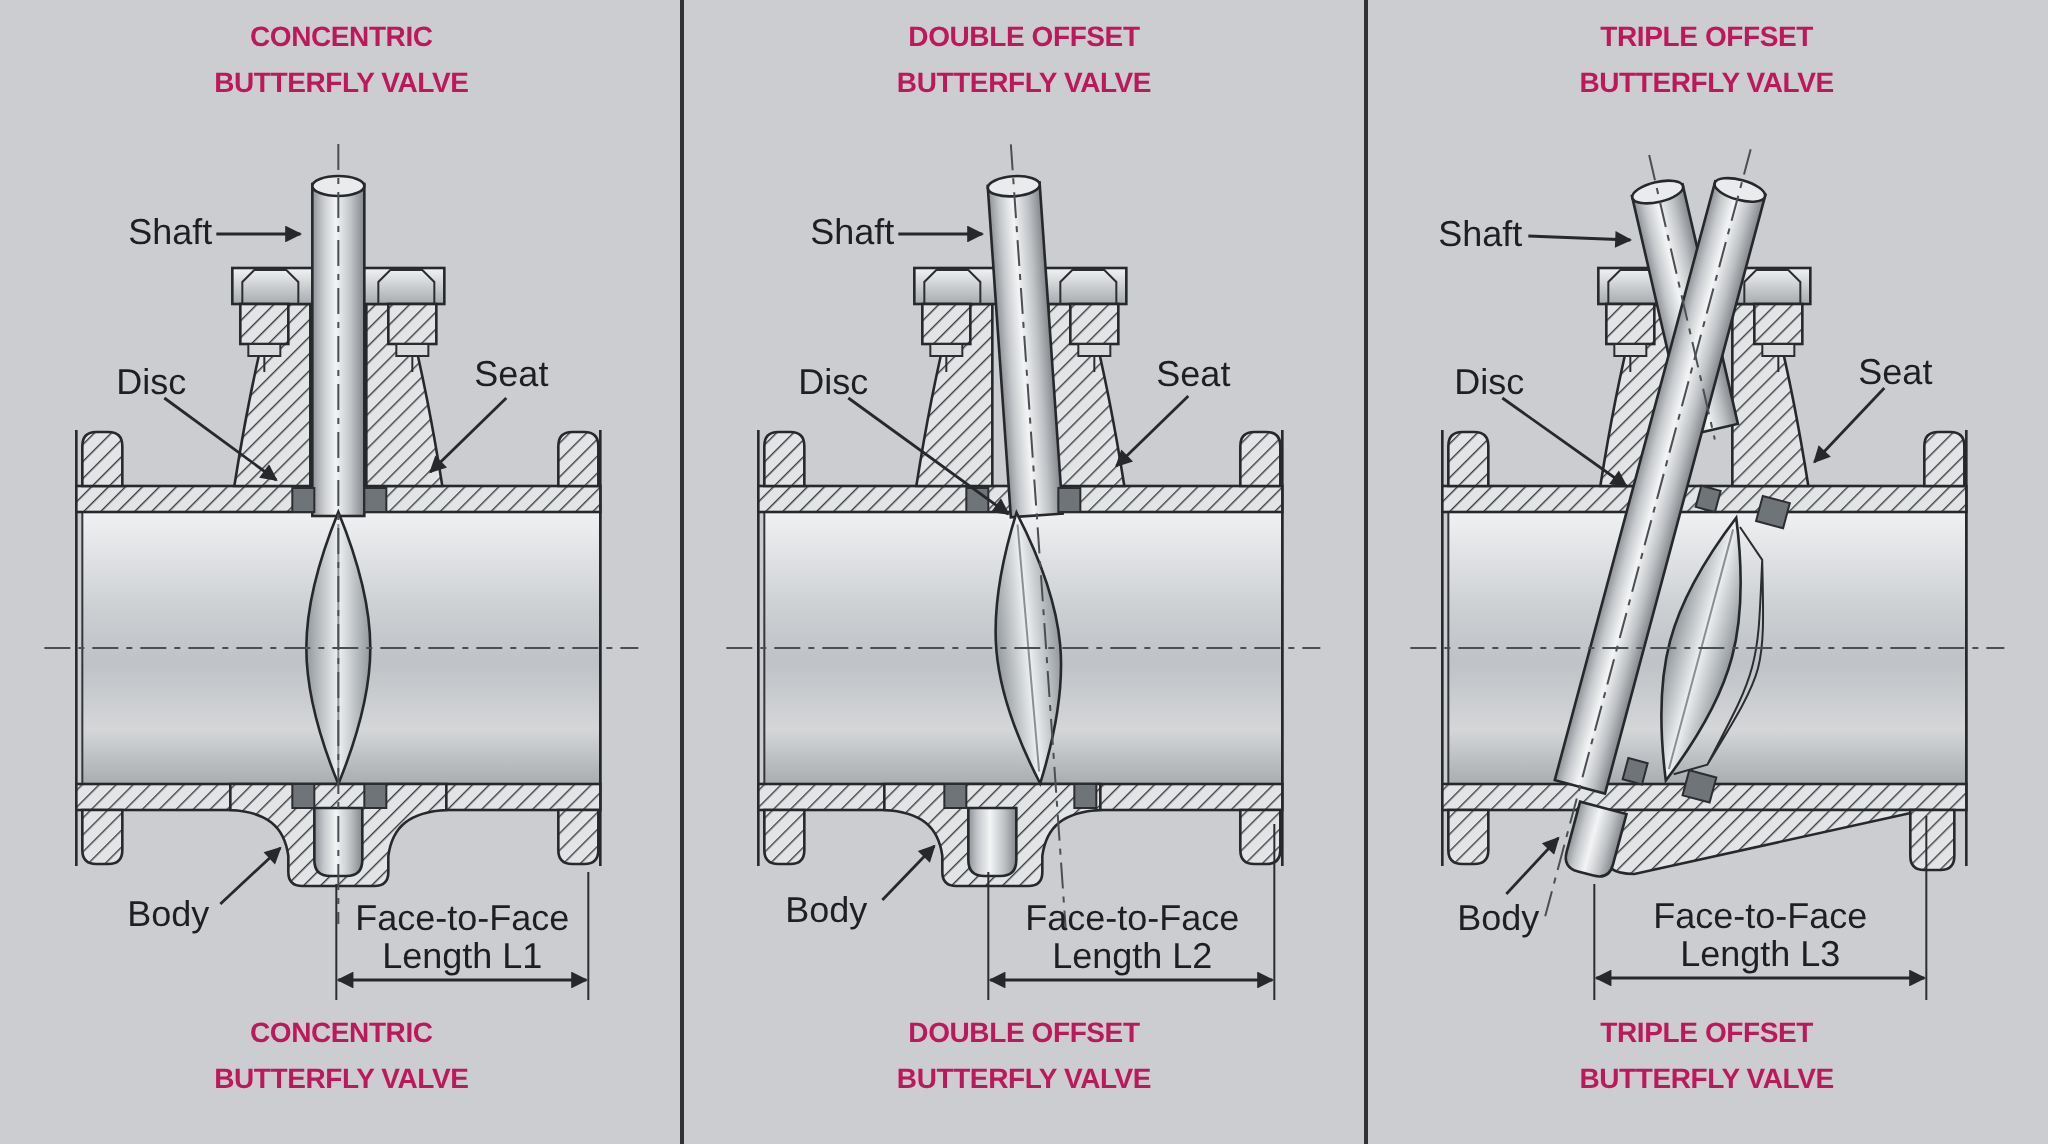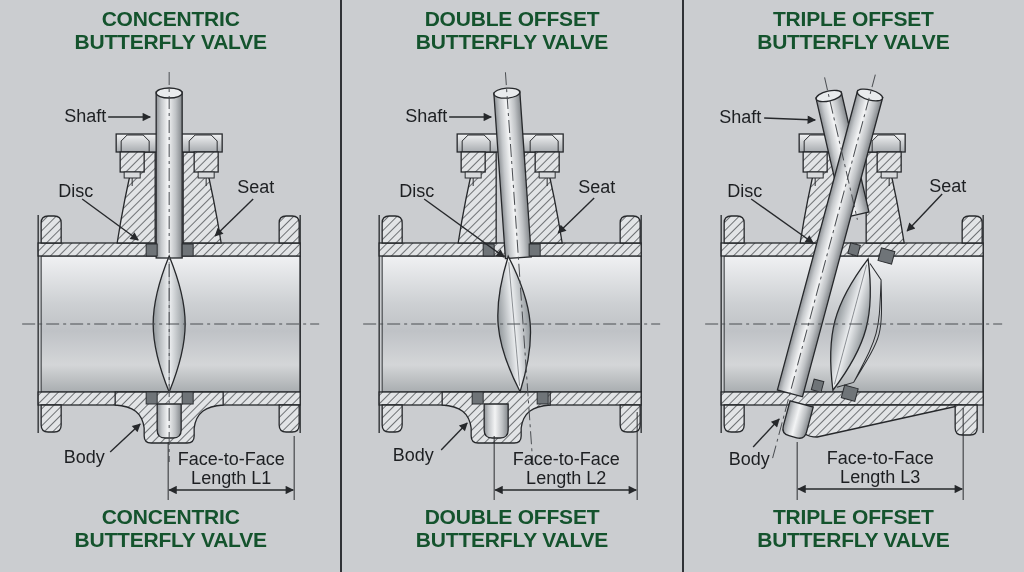--- a/index.html
+++ b/index.html
@@ -1,21 +1,21 @@
 <!DOCTYPE html>
 <html><head>
 <meta charset="utf-8">
 <style>
   html,body{margin:0;padding:0;background:#9aa0a6;}
   .stage{position:relative;width:1024px;height:572px;background:#cbcdd0;overflow:hidden;
          font-family:"Liberation Sans",sans-serif;display:flex;}
   .panel{position:relative;flex:1 1 0;height:572px;}
   .divider{position:absolute;top:0;width:2px;height:572px;background:#303236;z-index:5;}
-  .title{position:absolute;left:0;right:0;text-align:center;font-weight:bold;font-size:21px;
-         line-height:23px;color:#14532d;letter-spacing:-0.2px;z-index:4;}
+  .title{position:absolute;left:0;right:0;text-align:center;font-weight:bold;font-size:14px;
+         line-height:23px;color:#be185d;letter-spacing:-0.2px;z-index:4;}
   .title.top{top:7px}
   .title.bottom{top:505px}
   svg.art{position:absolute;left:0;top:0;width:100%;height:100%;z-index:2;}
   svg text{font-family:"Liberation Sans",sans-serif;font-size:18px;fill:#1d1f22;}
   .ln{stroke:#26282b;stroke-width:1.3;}
   .hat{fill:url(#hat);stroke:#26282b;stroke-width:1.3;}
   .cl{stroke:#4b4e52;stroke-width:1;stroke-dasharray:13 4 3 4;fill:none;}
   .thin2{stroke:#2b2d30;stroke-width:1;}
   .ldr{stroke:#26282b;stroke-width:1.4;fill:none;}
 </style>

